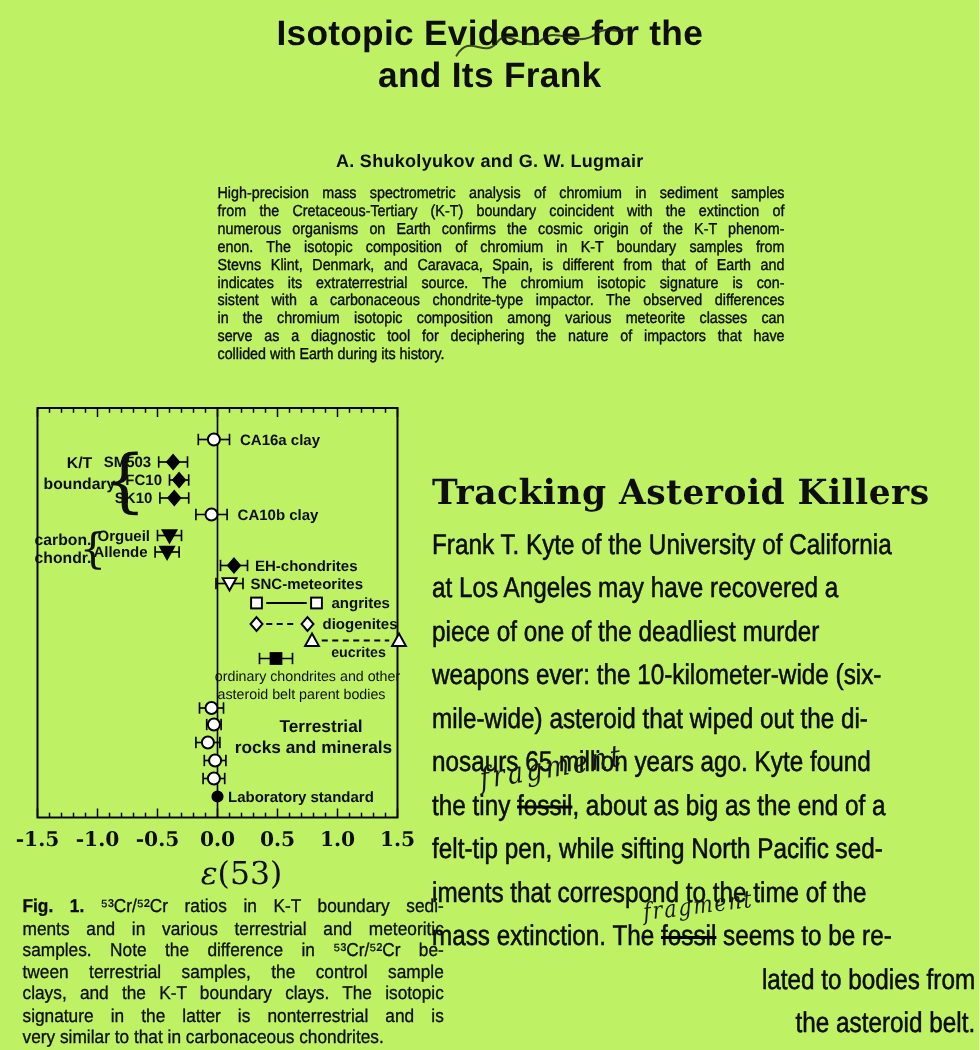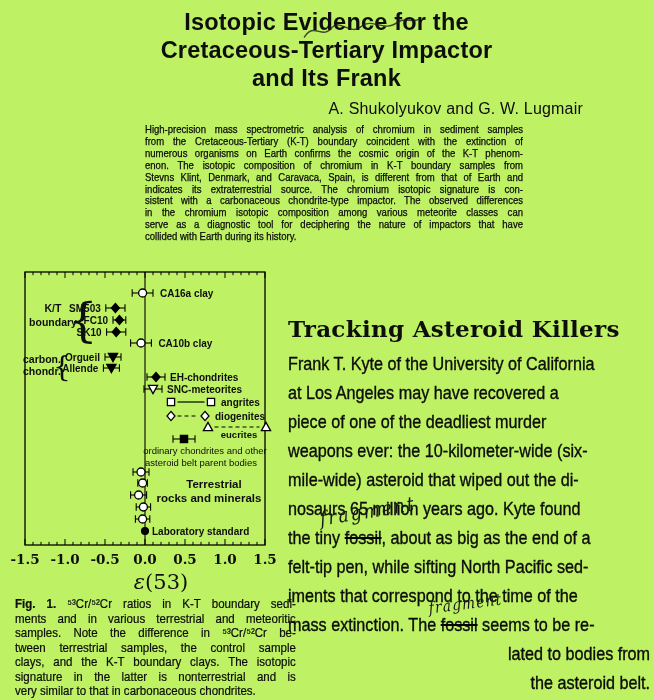--- a/index.html
+++ b/index.html
@@ -3,22 +3,22 @@
 <meta charset="utf-8">
 <style>
   html,body{margin:0;padding:0;background:#f2f2f2}
   .page{position:relative;width:653px;height:700px;background:#bef264;color:#0e0e0e;
         font-family:"Liberation Sans",sans-serif;overflow:hidden}
 
   .title{position:absolute;left:70px;top:8px;width:513px;text-align:center;
          font-weight:bold;font-size:23.5px;line-height:28px;letter-spacing:.2px}
   .scribble{position:absolute;left:300px;top:13px;pointer-events:none;opacity:.8;transform:rotate(-3deg)}
 
-  .authors{position:absolute;left:70px;top:100px;width:513px;text-align:right;
-           font-weight:normal;font-size:16px;letter-spacing:.2px}
+  .authors{position:absolute;left:70px;top:100px;width:513px;text-align:center;
+           font-weight:bold;font-size:12px;letter-spacing:.2px}
 
   .abstract{position:absolute;left:145px;top:124px;width:420px;transform:scaleX(.9);
             transform-origin:left top;font-size:10.6px;line-height:11.9px;
             -webkit-text-stroke:.25px #000}
   .just .line{text-align:justify;text-align-last:justify}
   .just .line:last-child{text-align-last:left}
 
   .figure{position:absolute;left:15px;top:270px;width:280px;height:330px}
   .figure svg{overflow:visible}
 
@@ -41,21 +41,20 @@
                white-space:nowrap;font-weight:400;color:#161616;-webkit-text-stroke:0 transparent}
   #feature .line:nth-child(10) .handwriting{font-size:16px;letter-spacing:1.5px;left:-14px;top:-21px;transform:rotate(-6deg)}
 </style>
 </head>
 <body>
 
 <div class="page">
 
   <div class="title">
     <div>Isotopic Evidence for the</div>
-    <div>Cretaceous-Tertiary Impactor</div>
     <div>and Its Frank</div>
   </div>
 
   <svg class="scribble" width="125" height="30" viewBox="0 0 125 30">
     <path d="M4,21 C14,6 22,25 32,13 C40,4 50,23 62,13 C72,5 84,21 98,11 C106,6 113,13 120,9" fill="none" stroke="#1c1c1c" stroke-width="1.4" stroke-linecap="round"></path>
   </svg>
 
   <div class="authors">A. Shukolyukov and G. W. Lugmair</div>
 
   <div class="abstract just" id="abstract">

